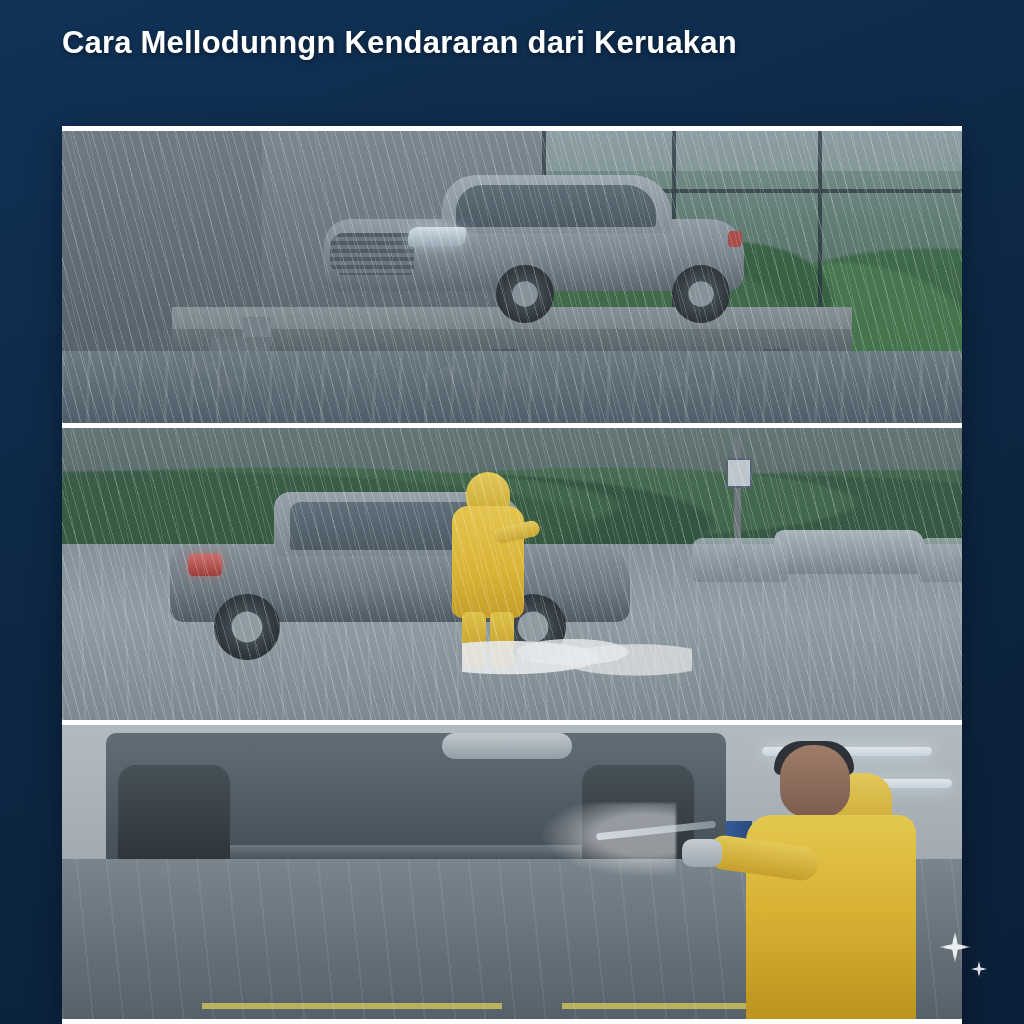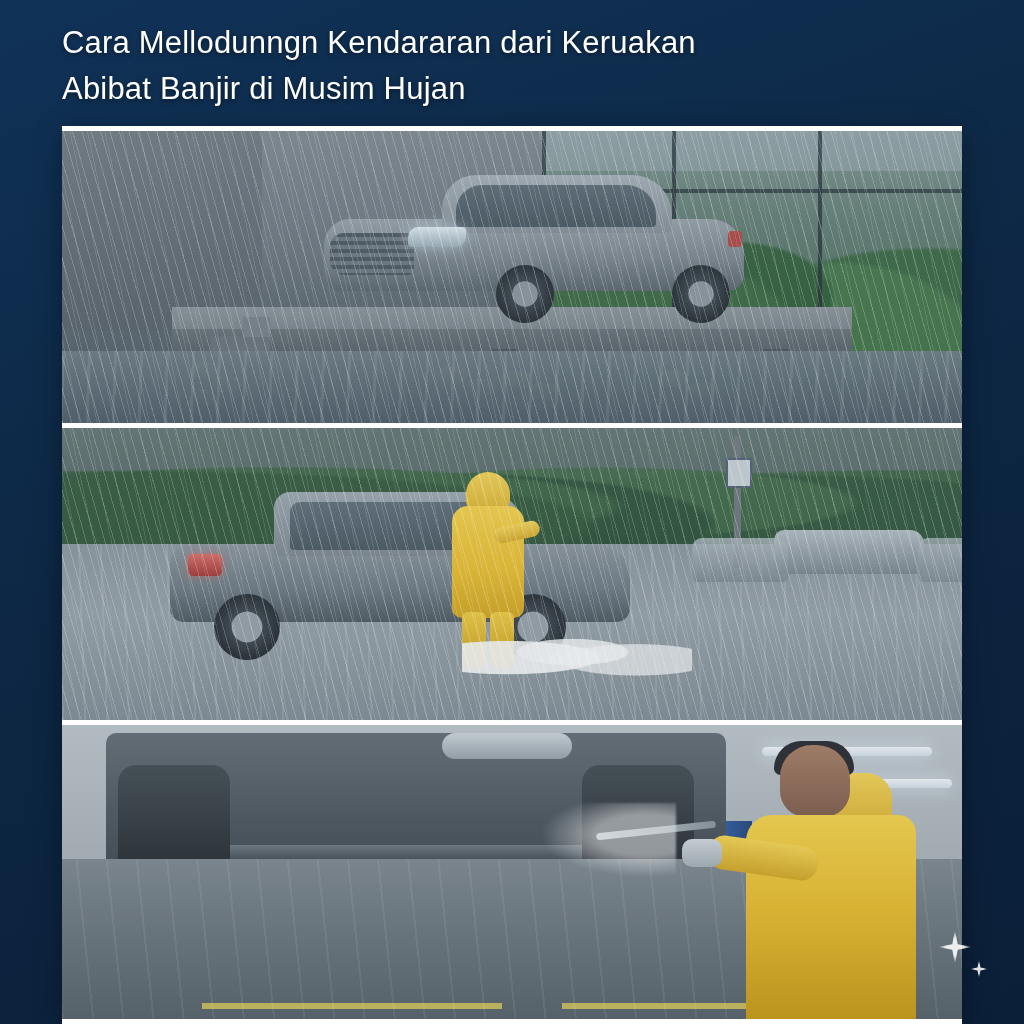--- a/index.html
+++ b/index.html
@@ -25,21 +25,21 @@
   
   .title-block {
     position: absolute;
     left: 62px;
     top: 20px;
     width: 900px;
   }
   .title-line {
     color: #ffffff;
     font-size: 31px;
-    font-weight: normal;
+    font-weight: bold;
     letter-spacing: 0.2px;
     line-height: 46px;
     text-shadow: 0 2px 5px rgba(0,0,0,0.45);
     white-space: nowrap;
   }
 
   
   .stack {
     position: absolute;
     left: 62px;
@@ -391,21 +391,20 @@
     clip-path: polygon(50% 0,58% 42%,100% 50%,58% 58%,50% 100%,42% 58%,0 50%,42% 42%);
   }
 </style>
 </head>
 <body>
 
 <div class="poster">
 
   <div class="title-block">
     <div class="title-line">Cara Mellodunngn Kendararan dari Keruakan</div>
-    <div class="title-line">Abibat Banjir di Musim Hujan</div>
   </div>
 
   <div class="stack">
 
     <div class="panel p1">
       <div class="wall-left"></div>
       <div class="glass"></div>
       <div class="foliage"></div>
       <div class="mullion" style="right:140px"></div>
       <div class="mullion" style="right:286px"></div>

